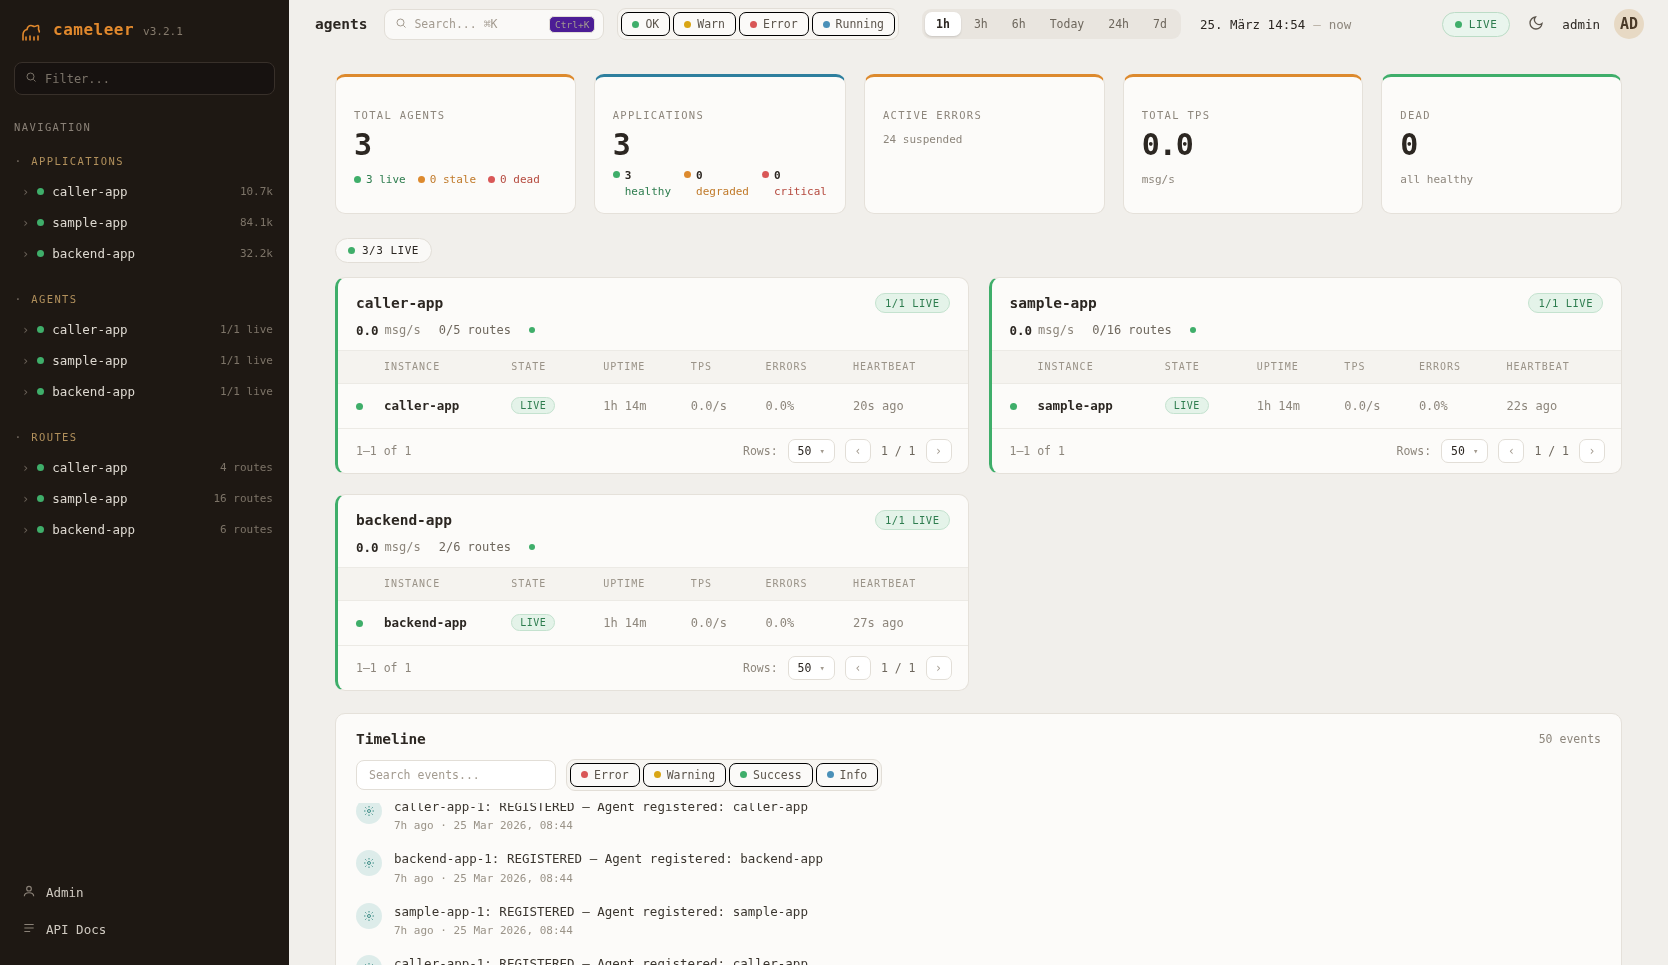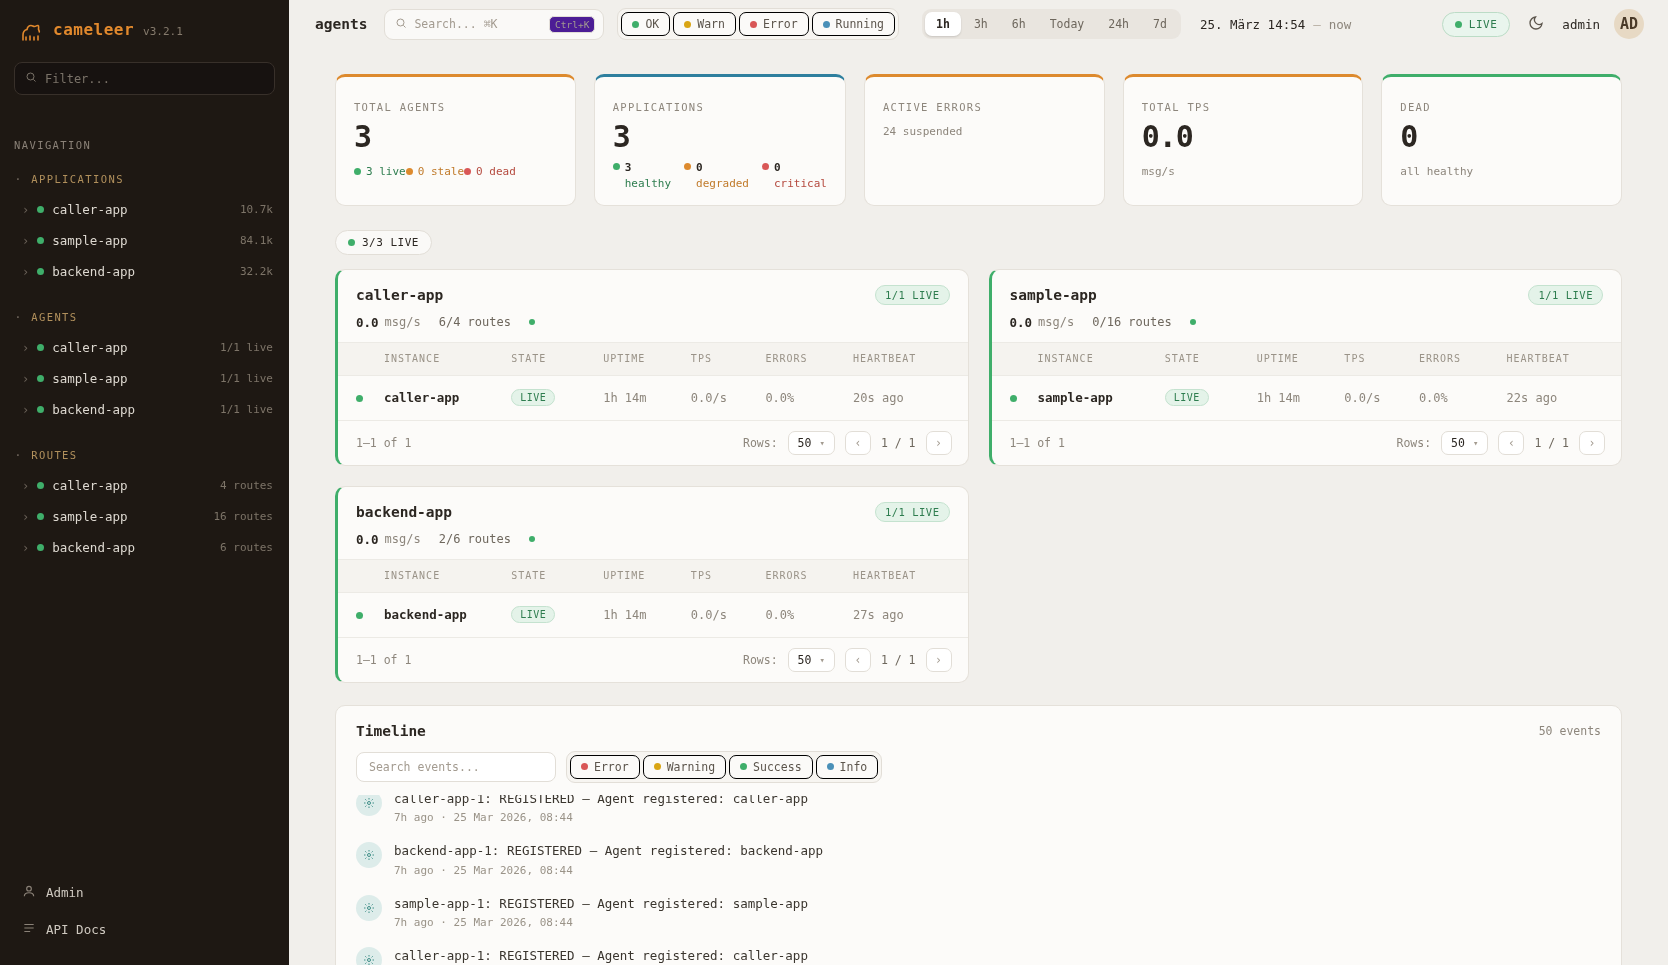--- a/index.html
+++ b/index.html
@@ -12,21 +12,21 @@
   .dot.green{background:#3fae6a}.dot.ok{background:#3fae6a}.dot.warn{background:#d9a514}
   .dot.err{background:#d95757}.dot.run{background:#4a90b8}
   .dot.small{width:6px;height:6px;margin-left:12px;}
 
   
   .sidebar { width:289px; background:#1e1813; color:#d9d4cc; display:flex; flex-direction:column; flex-shrink:0; padding:14px 0 18px; }
   .logo-row { display:flex; align-items:baseline; gap:9px; padding:6px 18px 18px; }
   .logo-icon { align-self:center; display:flex; }
   .logo-name { color:#e2892d; font-weight:bold; font-size:16px; letter-spacing:.5px; }
   .logo-version { color:#857a6c; font-size:11px; }
-  .filter-box { margin:0 14px 42px; display:flex; align-items:center; gap:8px; background:#171210; border:1px solid #38302a; border-radius:8px; padding:8px 10px; }
+  .filter-box { margin:0 14px 24px; display:flex; align-items:center; gap:8px; background:#171210; border:1px solid #38302a; border-radius:8px; padding:8px 10px; }
   .filter-box input { background:transparent; border:none; outline:none; color:#d9d4cc; font:inherit; font-size:12px; width:100%; }
   .filter-box input::placeholder { color:#7a7268; }
   .nav-label { color:#8a8177; font-size:10.5px; letter-spacing:1.4px; padding:2px 14px 12px; }
   .side-section { margin-bottom:14px; }
   .side-section-title { display:flex; align-items:center; gap:8px; color:#b1905c; font-size:10.5px; letter-spacing:1.4px; padding:8px 14px; cursor:pointer; }
   .sect-bullet { color:#6b6258; font-size:13px; }
   .side-item { display:flex; align-items:center; gap:8px; padding:8px 16px 8px 22px; cursor:pointer; font-size:12.5px; }
   .chev { color:#6b6258; font-size:12px; }
   .side-label { color:#ded9d1; }
   .side-badge { margin-left:auto; color:#7d7468; font-size:11px; }
@@ -52,26 +52,26 @@
   .date-range .now { color:#8d867c; }
   .topbar-right { margin-left:auto; display:flex; align-items:center; gap:14px; }
   .live-pill-top { display:flex; align-items:center; gap:7px; border:1px solid #bcdcc6; background:#e9f5ed; color:#2e7d4f; font-size:11px; padding:5px 12px; border-radius:999px; letter-spacing:.5px; cursor:pointer; }
   .moon-btn { background:none; border:none; cursor:pointer; color:#5c554c; display:flex; padding:4px; }
   .user-name { font-size:12.5px; }
   .avatar { width:30px; height:30px; border-radius:50%; background:#e7d9c4; color:#4a3a28; display:flex; align-items:center; justify-content:center; font-size:15px; font-weight:bold; cursor:pointer; }
 
   
   .content { flex:1; overflow:hidden; padding:26px 46px 0; }
   .stats-row { display:grid; grid-template-columns:repeat(5,1fr); gap:18px; }
-  .stat-card { background:#fcfbf9; border:1px solid #e5e1da; border-top:3px solid var(--ac,#dd8a2e); border-radius:10px; padding:24px 18px 12px; min-height:118px; }
+  .stat-card { background:#fcfbf9; border:1px solid #e5e1da; border-top:3px solid var(--ac,#dd8a2e); border-radius:10px; padding:32px 18px 12px; min-height:118px; }
   .stat-card.ac-orange{--ac:#dd8a2e}.stat-card.ac-teal{--ac:#2e7f9e}.stat-card.ac-green{--ac:#3fae6a}
   .stat-title { font-size:10.5px; letter-spacing:1.3px; color:#8d867c; margin-bottom:8px; }
   .stat-value { font-size:30px; font-weight:bold; letter-spacing:-1px; line-height:1.05; }
   .stat-value.orange { color:#d9831f; }
-  .stat-sub { margin-top:12px; display:flex; font-size:11px; align-items:center; }
+  .stat-sub { margin-top:12px; display:flex; gap:12px; font-size:11px; align-items:center; }
   .sub-item { display:flex; align-items:center; gap:5px; white-space:nowrap; }
   .c-green{color:#2e7d4f}.c-orange{color:#c07a2a}.c-red{color:#b54a3f}
   .stat-sub.cols { gap:13px; align-items:flex-start; margin-top:7px; }
   .sub-col { display:flex; gap:5px; align-items:flex-start; }
   .sub-col .dot { margin-top:3px; }
   .col-text { display:flex; flex-direction:column; line-height:1.5; }
   .col-text b { color:#2c2722; font-weight:bold; }
   .stat-subtext { margin-top:12px; color:#8d867c; font-size:11px; }
 
   .live-summary { display:inline-flex; align-items:center; gap:7px; margin:24px 0 14px; border:1px solid #e2ded7; background:#faf9f7; border-radius:999px; padding:5px 12px; font-size:11px; letter-spacing:.5px; color:#2c2722; }
@@ -379,21 +379,21 @@
     <div class="apps-grid">
 
       <section class="app-card">
         <div class="app-card-head">
           <h3>caller-app</h3>
           <span class="live-pill">1/1 LIVE</span>
         </div>
         <div class="app-card-stats">
           <b>0.0</b>
           <span class="muted">msg/s</span>
-          <span class="routes">6/4 routes</span>
+          <span class="routes">0/5 routes</span>
           <span class="dot green small"></span>
         </div>
         <div class="tbl-head">
           <span></span>
           <span>INSTANCE</span>
           <span>STATE</span>
           <span>UPTIME</span>
           <span>TPS</span>
           <span>ERRORS</span>
           <span>HEARTBEAT</span>

